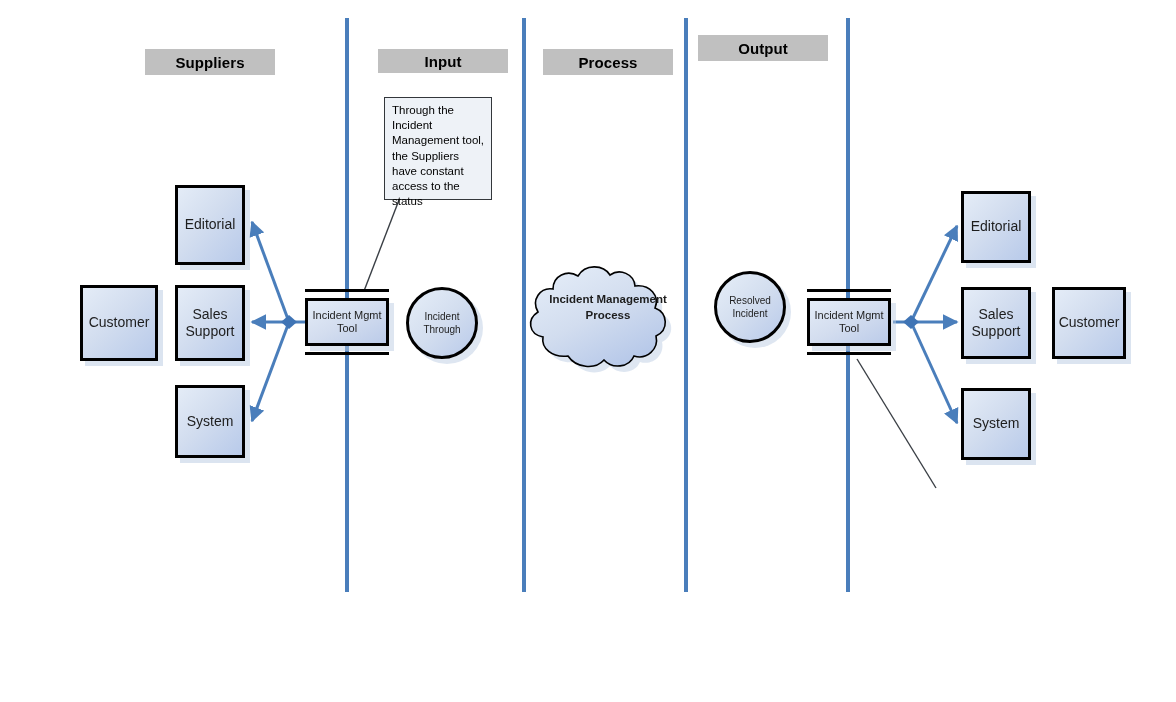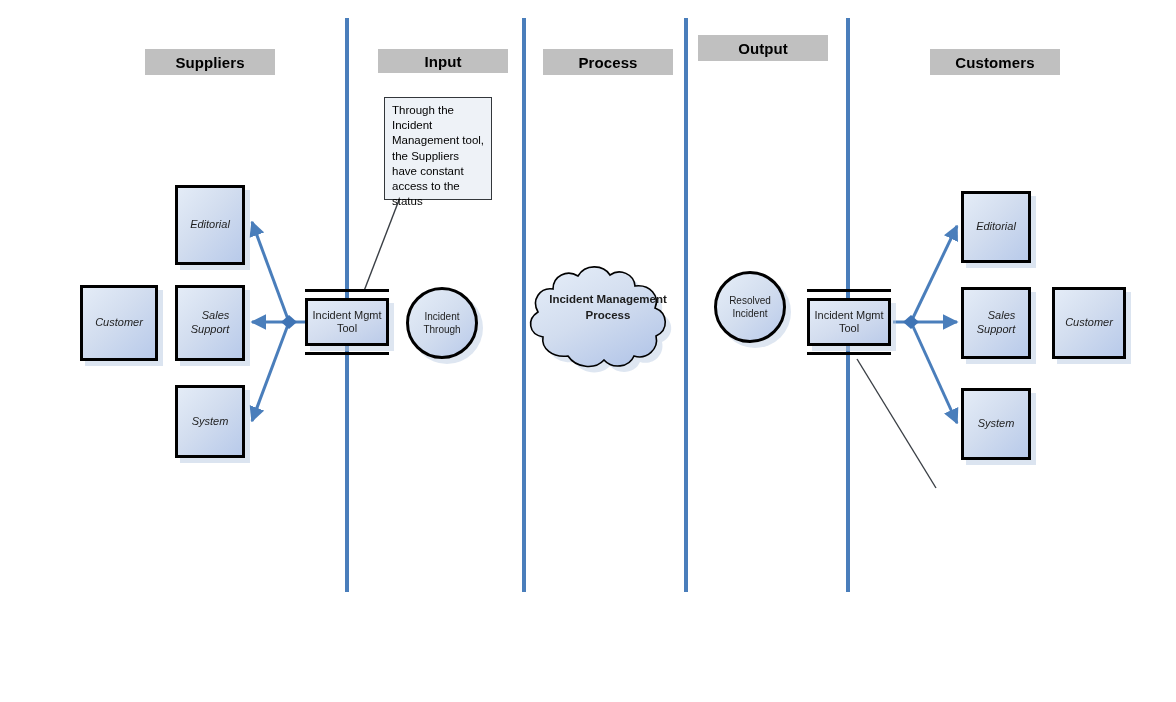--- a/index.html
+++ b/index.html
@@ -38,27 +38,26 @@
 
   
   .ebox {
     position: absolute;
     border: 3px solid #000000;
     background: linear-gradient(to bottom right, #e4ecf7 0%, #d2ddef 45%, #b8caea 100%);
     box-shadow: 5px 5px 0 0 rgba(190, 205, 228, 0.55);
     display: flex;
     align-items: center;
     justify-content: center;
-    text-align: right;
-    font-size: 11px;
+    text-align: center;
+    font-size: 14px;
     color: #1d1d1d;
     line-height: 1.25;
     z-index: 5;
     box-sizing: border-box;
-    font-style: italic;
   }
 
   
   .ecircle {
     position: absolute;
     border: 3px solid #000000;
     border-radius: 50%;
     background: linear-gradient(to bottom right, #e6eef8 0%, #d3deef 50%, #b9caea 100%);
     box-shadow: 5px 5px 0 0 rgba(190, 205, 228, 0.5);
     display: flex;
@@ -210,23 +209,20 @@
   </div>
   <div class="col-header" style="left:378px; top:49px; width:130px; height:24px;">
     <span>Input</span>
   </div>
   <div class="col-header" style="left:543px; top:49px; width:130px; height:26px;">
     <span>Process</span>
   </div>
   <div class="col-header" style="left:698px; top:35px; width:130px; height:26px;">
     <span>Output</span>
   </div>
-  <div class="col-header" style="left:930px; top:49px; width:130px; height:26px;">
-    <span>Customers</span>
-  </div>
 
   <div class="ebox" style="left:80px; top:285px; width:78px; height:76px;">
     <span>Customer</span>
   </div>
 
   <div class="ebox" style="left:175px; top:185px; width:70px; height:80px;">
     <span>Editorial</span>
   </div>
 
   <div class="ebox" style="left:175px; top:285px; width:70px; height:76px;">

